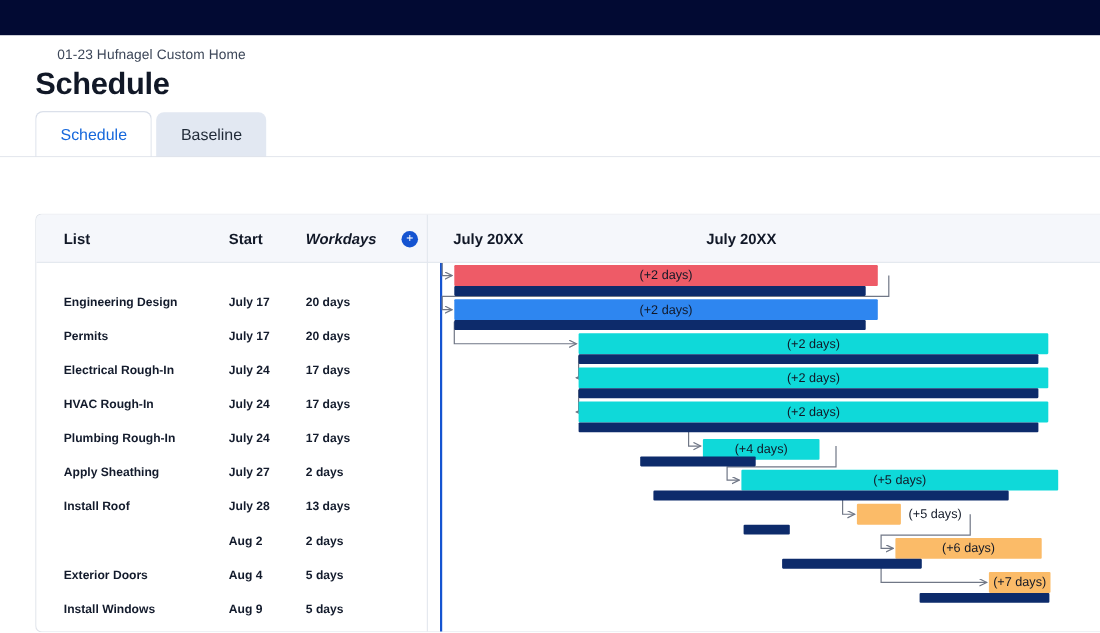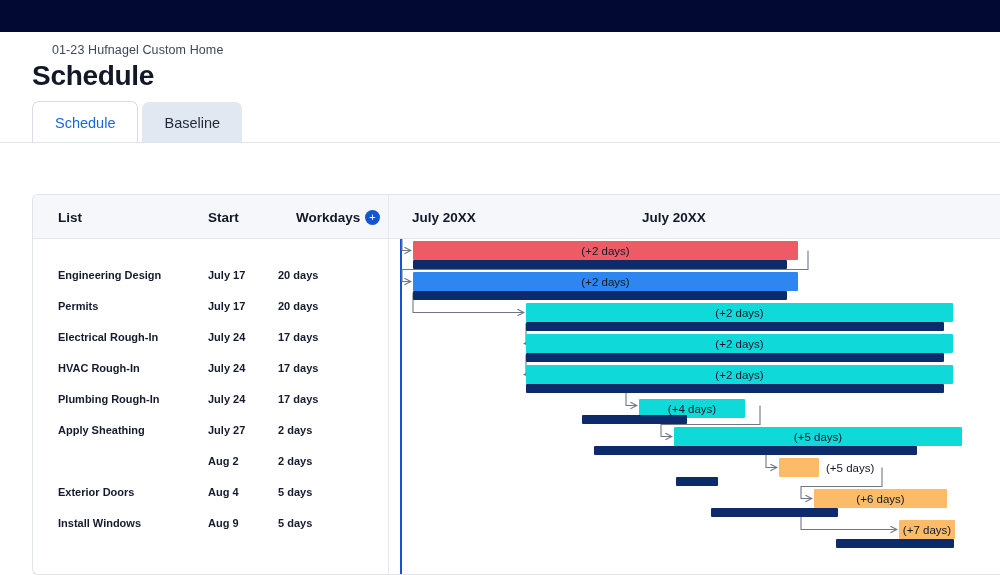--- a/index.html
+++ b/index.html
@@ -111,21 +111,21 @@
     overflow:hidden;
   }
   .thead {
     position:absolute; left:0; top:0; width:968px; height:44px;
     background:#f5f7fb; border-bottom:1px solid #e3e7ee;
   }
   .th { position:absolute; top:0; height:44px; display:flex; align-items:center;
         font-size:13.5px; font-weight:bold; color:#111827; }
   .th-title    { left:25px; }
   .th-start    { left:175px;text-align:center; }
-  .th-workdays { left:263px; }
+  .th-workdays { left:245px;font-style:italic; }
   .plus-badge {
     position:absolute; left:332px; top:15px;
     width:15px; height:15px; border-radius:50%;
     background:#1554d1; color:#fff;
     font-size:11px; line-height:15px; text-align:center; cursor:pointer;
   }
   .th-mo1 { left:379px; }
   .th-mo2 { left:609px; }
 
   .vsplit {
@@ -264,20 +264,25 @@
         </div>
         <div class="row">
           <div class="cell c-title">Plumbing Rough-In</div>
           <div class="cell c-start">July 24</div>
           <div class="cell c-days">17 days</div>
         </div>
         <div class="row">
           <div class="cell c-title">Apply Sheathing</div>
           <div class="cell c-start">July 27</div>
           <div class="cell c-days">2 days</div>
+        </div>
+        <div class="row">
+          <div class="cell c-title">Install Roof</div>
+          <div class="cell c-start">July 28</div>
+          <div class="cell c-days">13 days</div>
         </div>
         <div class="row">
           <div class="cell c-start">Aug 2</div>
           <div class="cell c-days">2 days</div>
         </div>
         <div class="row">
           <div class="cell c-title">Exterior Doors</div>
           <div class="cell c-start">Aug 4</div>
           <div class="cell c-days">5 days</div>
         </div>

